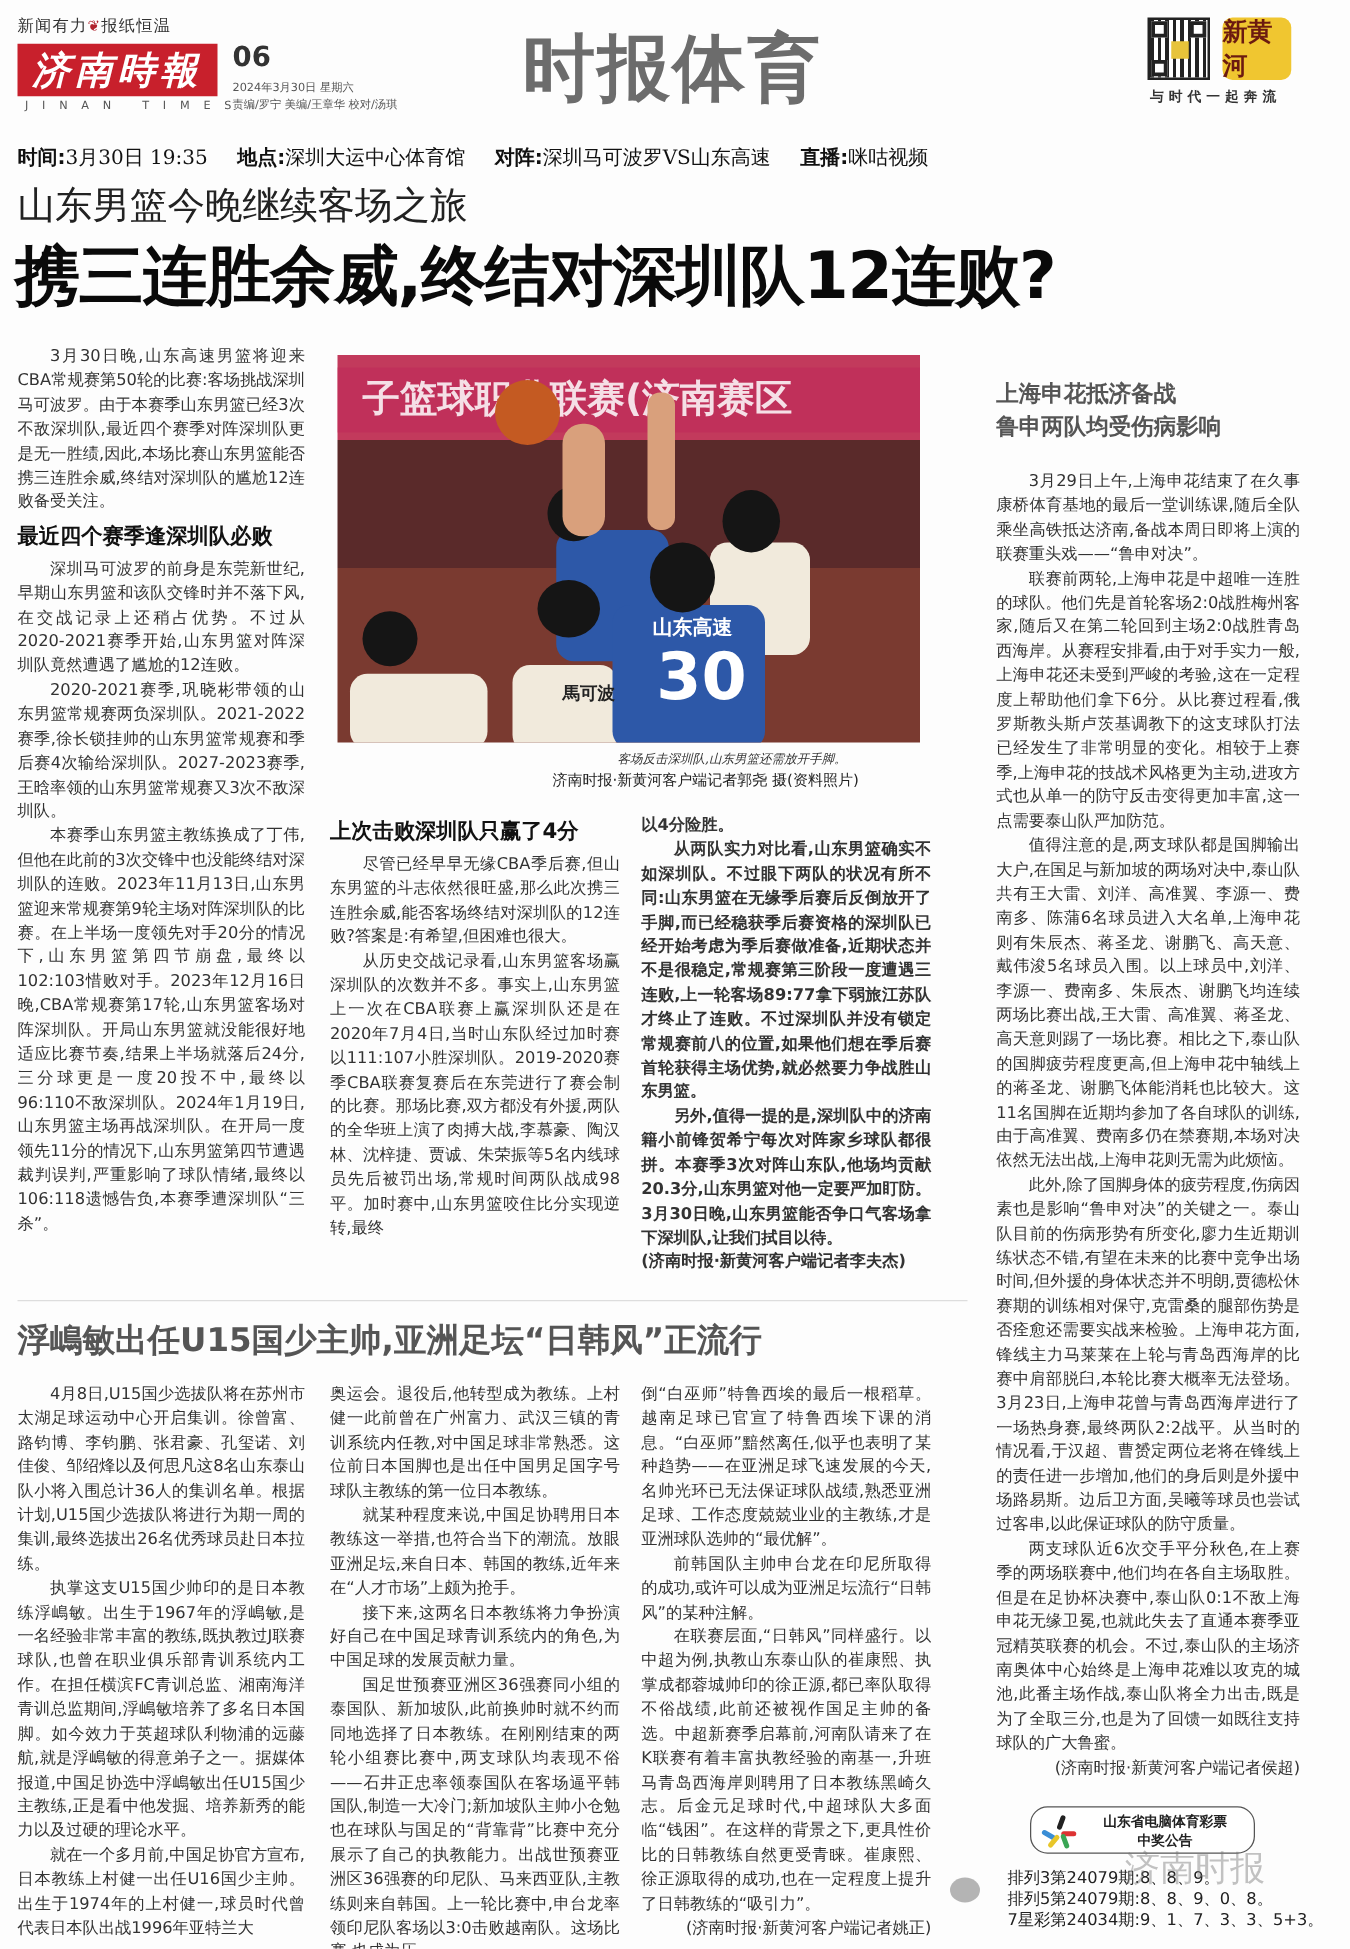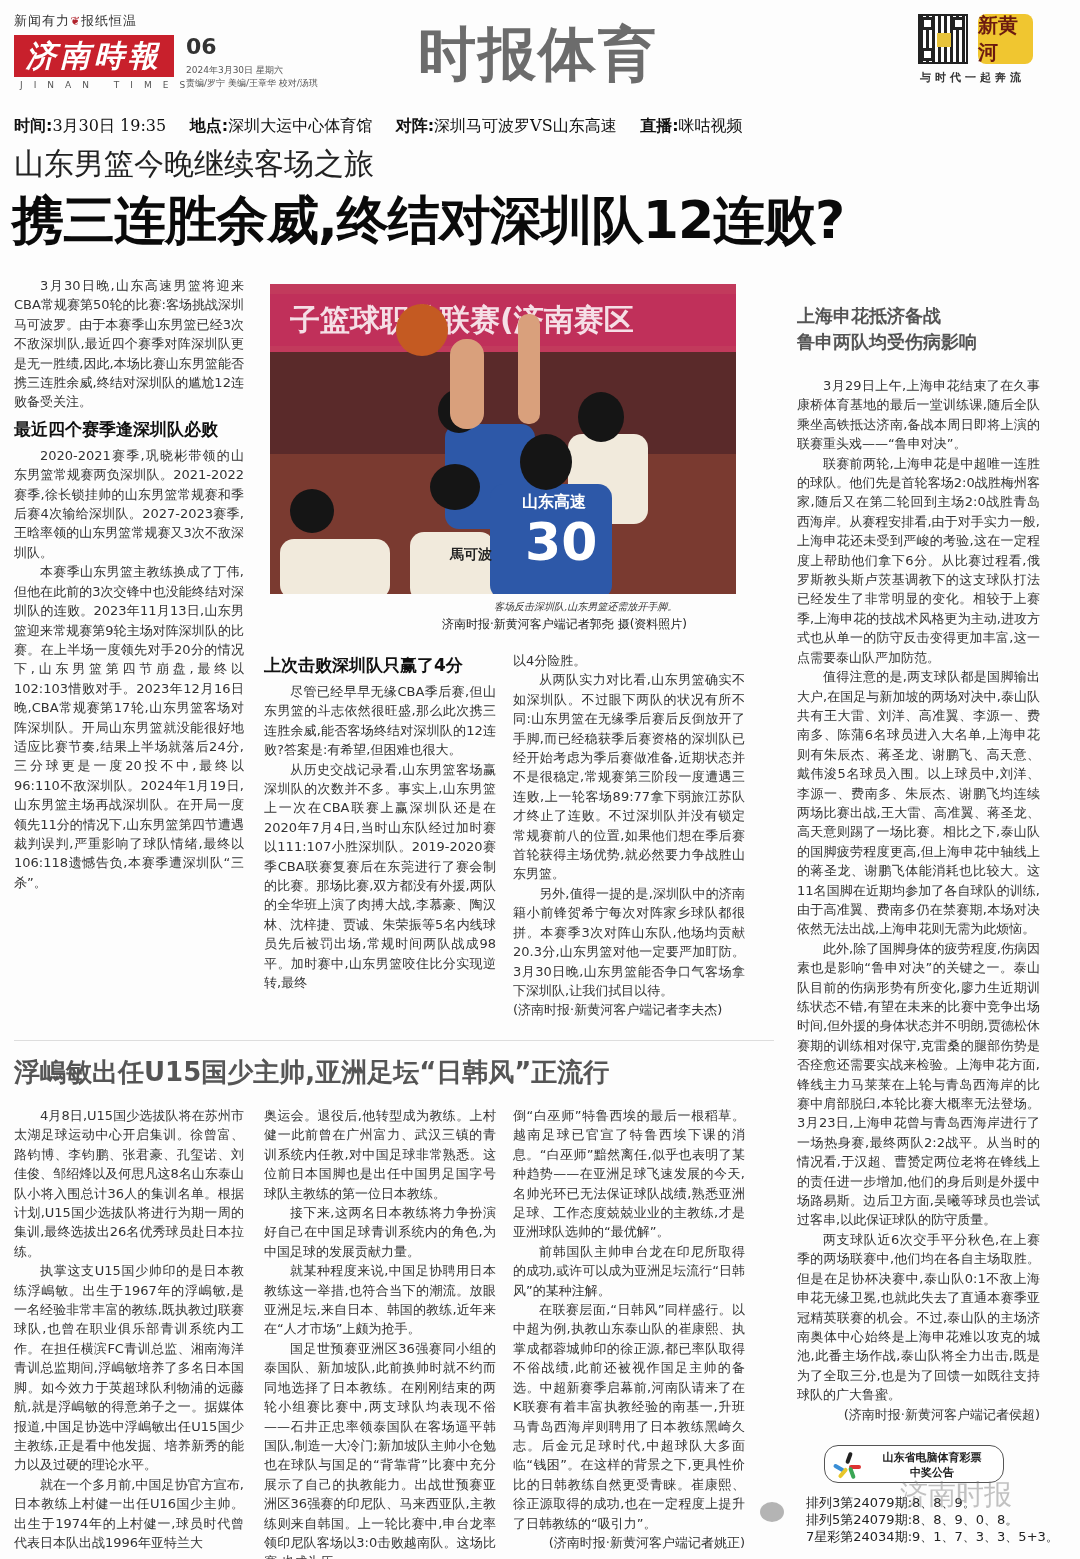--- a/index.html
+++ b/index.html
@@ -97,20 +97,21 @@
   <span>地点:</span><span class="v">深圳大运中心体育馆</span><span class="gap"></span>
   <span>对阵:</span><span class="v">深圳马可波罗VS山东高速</span><span class="gap"></span>
   <span>直播:</span><span class="v">咪咕视频</span>
 </div>
 <div class="abs subhead">山东男篮今晚继续客场之旅</div>
 <div class="abs headline">携三连胜余威,终结对深圳队12连败?</div>
 
 <div class="abs col" style="left:14px; top:276px; width:230px;">
   <p>3月30日晚,山东高速男篮将迎来CBA常规赛第50轮的比赛:客场挑战深圳马可波罗。由于本赛季山东男篮已经3次不敌深圳队,最近四个赛季对阵深圳队更是无一胜绩,因此,本场比赛山东男篮能否携三连胜余威,终结对深圳队的尴尬12连败备受关注。</p>
   <h3>最近四个赛季逢深圳队必败</h3>
+  <p>深圳马可波罗的前身是东莞新世纪,早期山东男篮和该队交锋时并不落下风,在交战记录上还稍占优势。不过从2020-2021赛季开始,山东男篮对阵深圳队竟然遭遇了尴尬的12连败。</p>
   <p>2020-2021赛季,巩晓彬带领的山东男篮常规赛两负深圳队。2021-2022赛季,徐长锁挂帅的山东男篮常规赛和季后赛4次输给深圳队。2027-2023赛季,王晗率领的山东男篮常规赛又3次不敌深圳队。</p>
   <p>本赛季山东男篮主教练换成了丁伟,但他在此前的3次交锋中也没能终结对深圳队的连败。2023年11月13日,山东男篮迎来常规赛第9轮主场对阵深圳队的比赛。在上半场一度领先对手20分的情况下,山东男篮第四节崩盘,最终以102:103惜败对手。2023年12月16日晚,CBA常规赛第17轮,山东男篮客场对阵深圳队。开局山东男篮就没能很好地适应比赛节奏,结果上半场就落后24分,三分球更是一度20投不中,最终以96:110不敌深圳队。2024年1月19日,山东男篮主场再战深圳队。在开局一度领先11分的情况下,山东男篮第四节遭遇裁判误判,严重影响了球队情绪,最终以106:118遗憾告负,本赛季遭深圳队“三杀”。</p>
 </div>
 
 <div class="abs photo">
   <div class="banner">子篮球职业联赛(济南赛区</div>
   <div class="ball"></div>
   <div class="p-blue" style="left:175px; top:140px; width:90px; height:105px;"></div>
   <div class="hair" style="left:168px; top:105px; width:42px; height:44px;"></div>
   <div class="skin" style="left:180px; top:55px; width:34px; height:90px; border-radius: 16px;"></div>
@@ -128,21 +129,21 @@
   <div class="jersey-text2">馬可波</div>
 </div>
 <div class="abs caption1">客场反击深圳队,山东男篮还需放开手脚。</div>
 <div class="abs caption2">济南时报·新黄河客户端记者郭尧  摄(资料照片)</div>
 
 <div class="abs col" style="left:264px; top:650px; width:232px;">
   <h3 style="margin-top:4px;">上次击败深圳队只赢了4分</h3>
   <p>尽管已经早早无缘CBA季后赛,但山东男篮的斗志依然很旺盛,那么此次携三连胜余威,能否客场终结对深圳队的12连败?答案是:有希望,但困难也很大。</p>
   <p>从历史交战记录看,山东男篮客场赢深圳队的次数并不多。事实上,山东男篮上一次在CBA联赛上赢深圳队还是在2020年7月4日,当时山东队经过加时赛以111:107小胜深圳队。2019-2020赛季CBA联赛复赛后在东莞进行了赛会制的比赛。那场比赛,双方都没有外援,两队的全华班上演了肉搏大战,李慕豪、陶汉林、沈梓捷、贾诚、朱荣振等5名内线球员先后被罚出场,常规时间两队战成98平。加时赛中,山东男篮咬住比分实现逆转,最终</p>
 </div>
-<div class="abs col" style="left:513px; top:651px; width:232px;">
+<div class="abs col" style="left:513px; top:651px; width:232px;font-weight:bold;">
   <p class="noindent">以4分险胜。</p>
   <p>从两队实力对比看,山东男篮确实不如深圳队。不过眼下两队的状况有所不同:山东男篮在无缘季后赛后反倒放开了手脚,而已经稳获季后赛资格的深圳队已经开始考虑为季后赛做准备,近期状态并不是很稳定,常规赛第三阶段一度遭遇三连败,上一轮客场89:77拿下弱旅江苏队才终止了连败。不过深圳队并没有锁定常规赛前八的位置,如果他们想在季后赛首轮获得主场优势,就必然要力争战胜山东男篮。</p>
   <p>另外,值得一提的是,深圳队中的济南籍小前锋贺希宁每次对阵家乡球队都很拼。本赛季3次对阵山东队,他场均贡献20.3分,山东男篮对他一定要严加盯防。3月30日晚,山东男篮能否争口气客场拿下深圳队,让我们拭目以待。</p>
   <p class="noindent">(济南时报·新黄河客户端记者李夫杰)</p>
 </div>
 
 <div class="abs side-title">
   <div>上海申花抵济备战</div>
   <div>鲁申两队均受伤病影响</div>
 </div>
@@ -157,22 +158,22 @@
 
 <div class="abs divider-h"></div>
 <div class="abs sec2-title">浮嶋敏出任U15国少主帅,亚洲足坛“日韩风”正流行</div>
 <div class="abs col" style="left:14px; top:1106px; width:230px;">
   <p>4月8日,U15国少选拔队将在苏州市太湖足球运动中心开启集训。徐曾富、路钧博、李钧鹏、张君豪、孔玺诺、刘佳俊、邹绍烽以及何思凡这8名山东泰山队小将入围总计36人的集训名单。根据计划,U15国少选拔队将进行为期一周的集训,最终选拔出26名优秀球员赴日本拉练。</p>
   <p>执掌这支U15国少帅印的是日本教练浮嶋敏。出生于1967年的浮嶋敏,是一名经验非常丰富的教练,既执教过J联赛球队,也曾在职业俱乐部青训系统内工作。在担任横滨FC青训总监、湘南海洋青训总监期间,浮嶋敏培养了多名日本国脚。如今效力于英超球队利物浦的远藤航,就是浮嶋敏的得意弟子之一。据媒体报道,中国足协选中浮嶋敏出任U15国少主教练,正是看中他发掘、培养新秀的能力以及过硬的理论水平。</p>
   <p>就在一个多月前,中国足协官方宣布,日本教练上村健一出任U16国少主帅。出生于1974年的上村健一,球员时代曾代表日本队出战1996年亚特兰大</p>
 </div>
 <div class="abs col" style="left:264px; top:1106px; width:232px;">
   <p class="noindent">奥运会。退役后,他转型成为教练。上村健一此前曾在广州富力、武汉三镇的青训系统内任教,对中国足球非常熟悉。这位前日本国脚也是出任中国男足国字号球队主教练的第一位日本教练。</p>
+  <p>就某种程度来说,中国足协聘用日本教练这一举措,也符合当下的潮流。放眼亚洲足坛,来自日本、韩国的教练,近年来在“人才市场”上颇为抢手。</p>
   <p>接下来,这两名日本教练将力争扮演好自己在中国足球青训系统内的角色,为中国足球的发展贡献力量。</p>
-  <p>就某种程度来说,中国足协聘用日本教练这一举措,也符合当下的潮流。放眼亚洲足坛,来自日本、韩国的教练,近年来在“人才市场”上颇为抢手。</p>
   <p>国足世预赛亚洲区36强赛同小组的泰国队、新加坡队,此前换帅时就不约而同地选择了日本教练。在刚刚结束的两轮小组赛比赛中,两支球队均表现不俗——石井正忠率领泰国队在客场逼平韩国队,制造一大冷门;新加坡队主帅小仓勉也在球队与国足的“背靠背”比赛中充分展示了自己的执教能力。出战世预赛亚洲区36强赛的印尼队、马来西亚队,主教练则来自韩国。上一轮比赛中,申台龙率领印尼队客场以3:0击败越南队。这场比赛,也成为压</p>
 </div>
 <div class="abs col" style="left:513px; top:1106px; width:232px;">
   <p class="noindent">倒“白巫师”特鲁西埃的最后一根稻草。越南足球已官宣了特鲁西埃下课的消息。“白巫师”黯然离任,似乎也表明了某种趋势——在亚洲足球飞速发展的今天,名帅光环已无法保证球队战绩,熟悉亚洲足球、工作态度兢兢业业的主教练,才是亚洲球队选帅的“最优解”。</p>
   <p>前韩国队主帅申台龙在印尼所取得的成功,或许可以成为亚洲足坛流行“日韩风”的某种注解。</p>
   <p>在联赛层面,“日韩风”同样盛行。以中超为例,执教山东泰山队的崔康熙、执掌成都蓉城帅印的徐正源,都已率队取得不俗战绩,此前还被视作国足主帅的备选。中超新赛季启幕前,河南队请来了在K联赛有着丰富执教经验的南基一,升班马青岛西海岸则聘用了日本教练黑崎久志。后金元足球时代,中超球队大多面临“钱困”。在这样的背景之下,更具性价比的日韩教练自然更受青睐。崔康熙、徐正源取得的成功,也在一定程度上提升了日韩教练的“吸引力”。</p>
   <p class="byline">(济南时报·新黄河客户端记者姚正)</p>
 </div>
 
 <div class="abs lottery-box">

